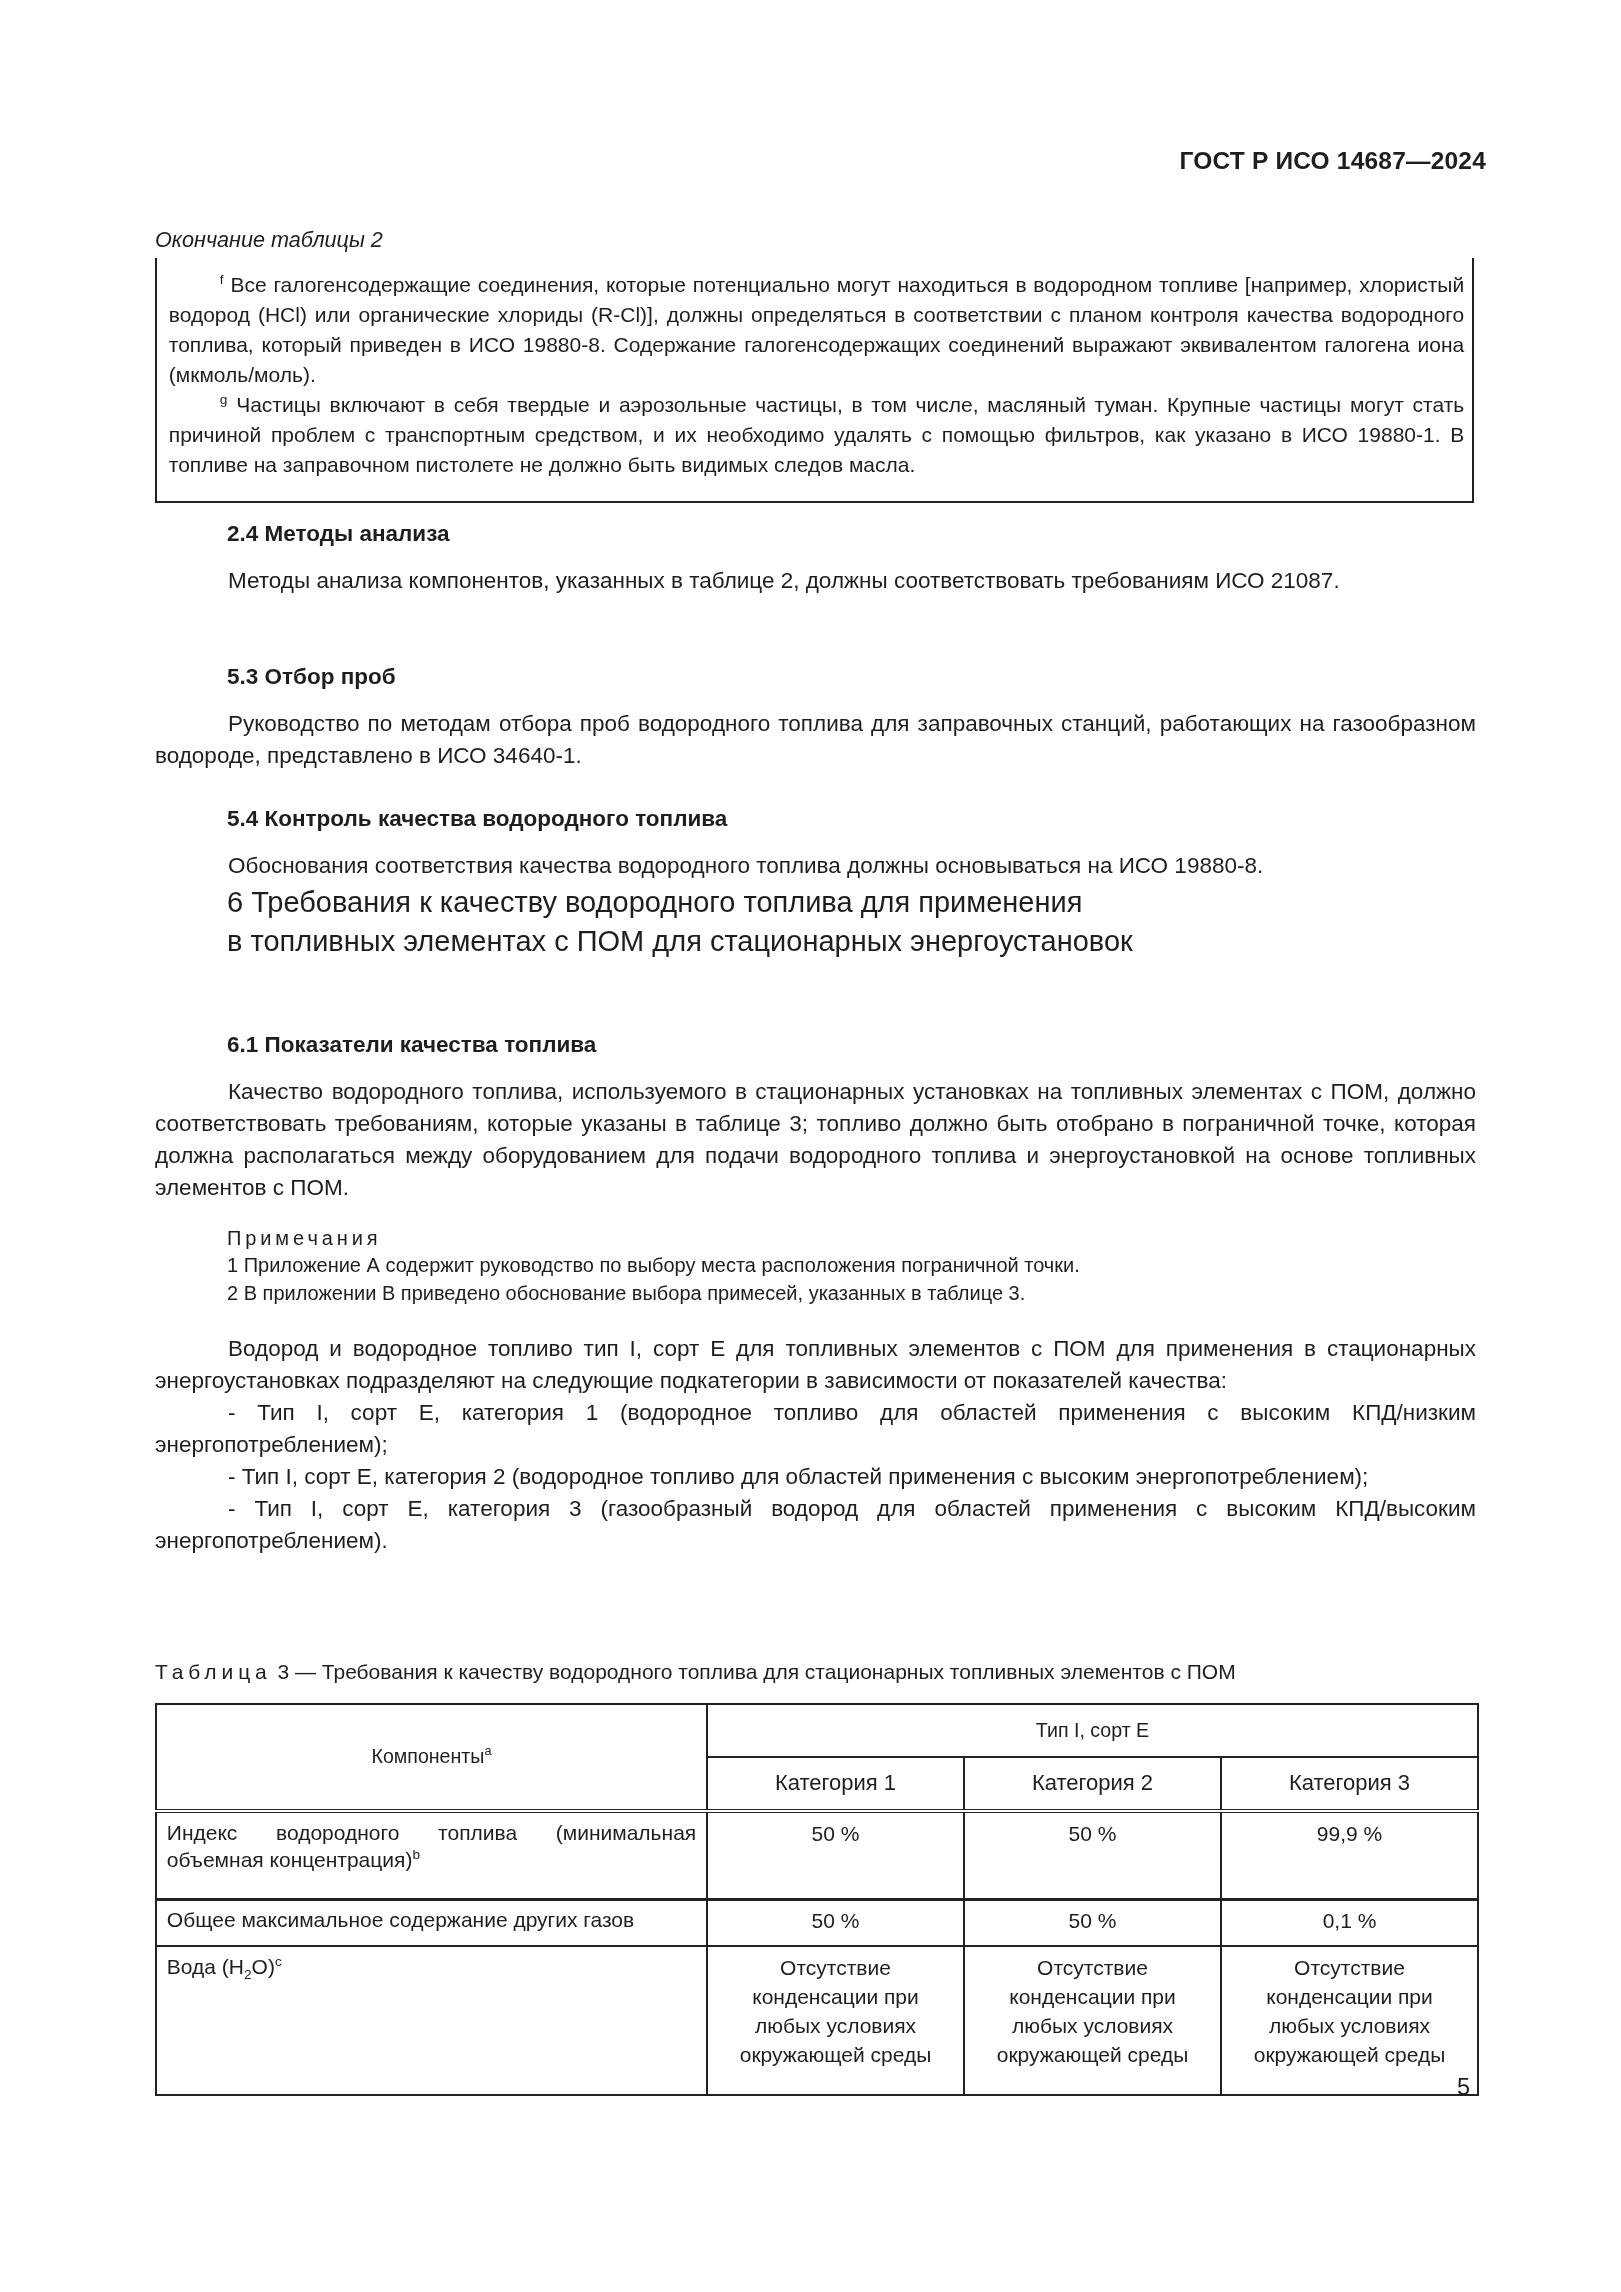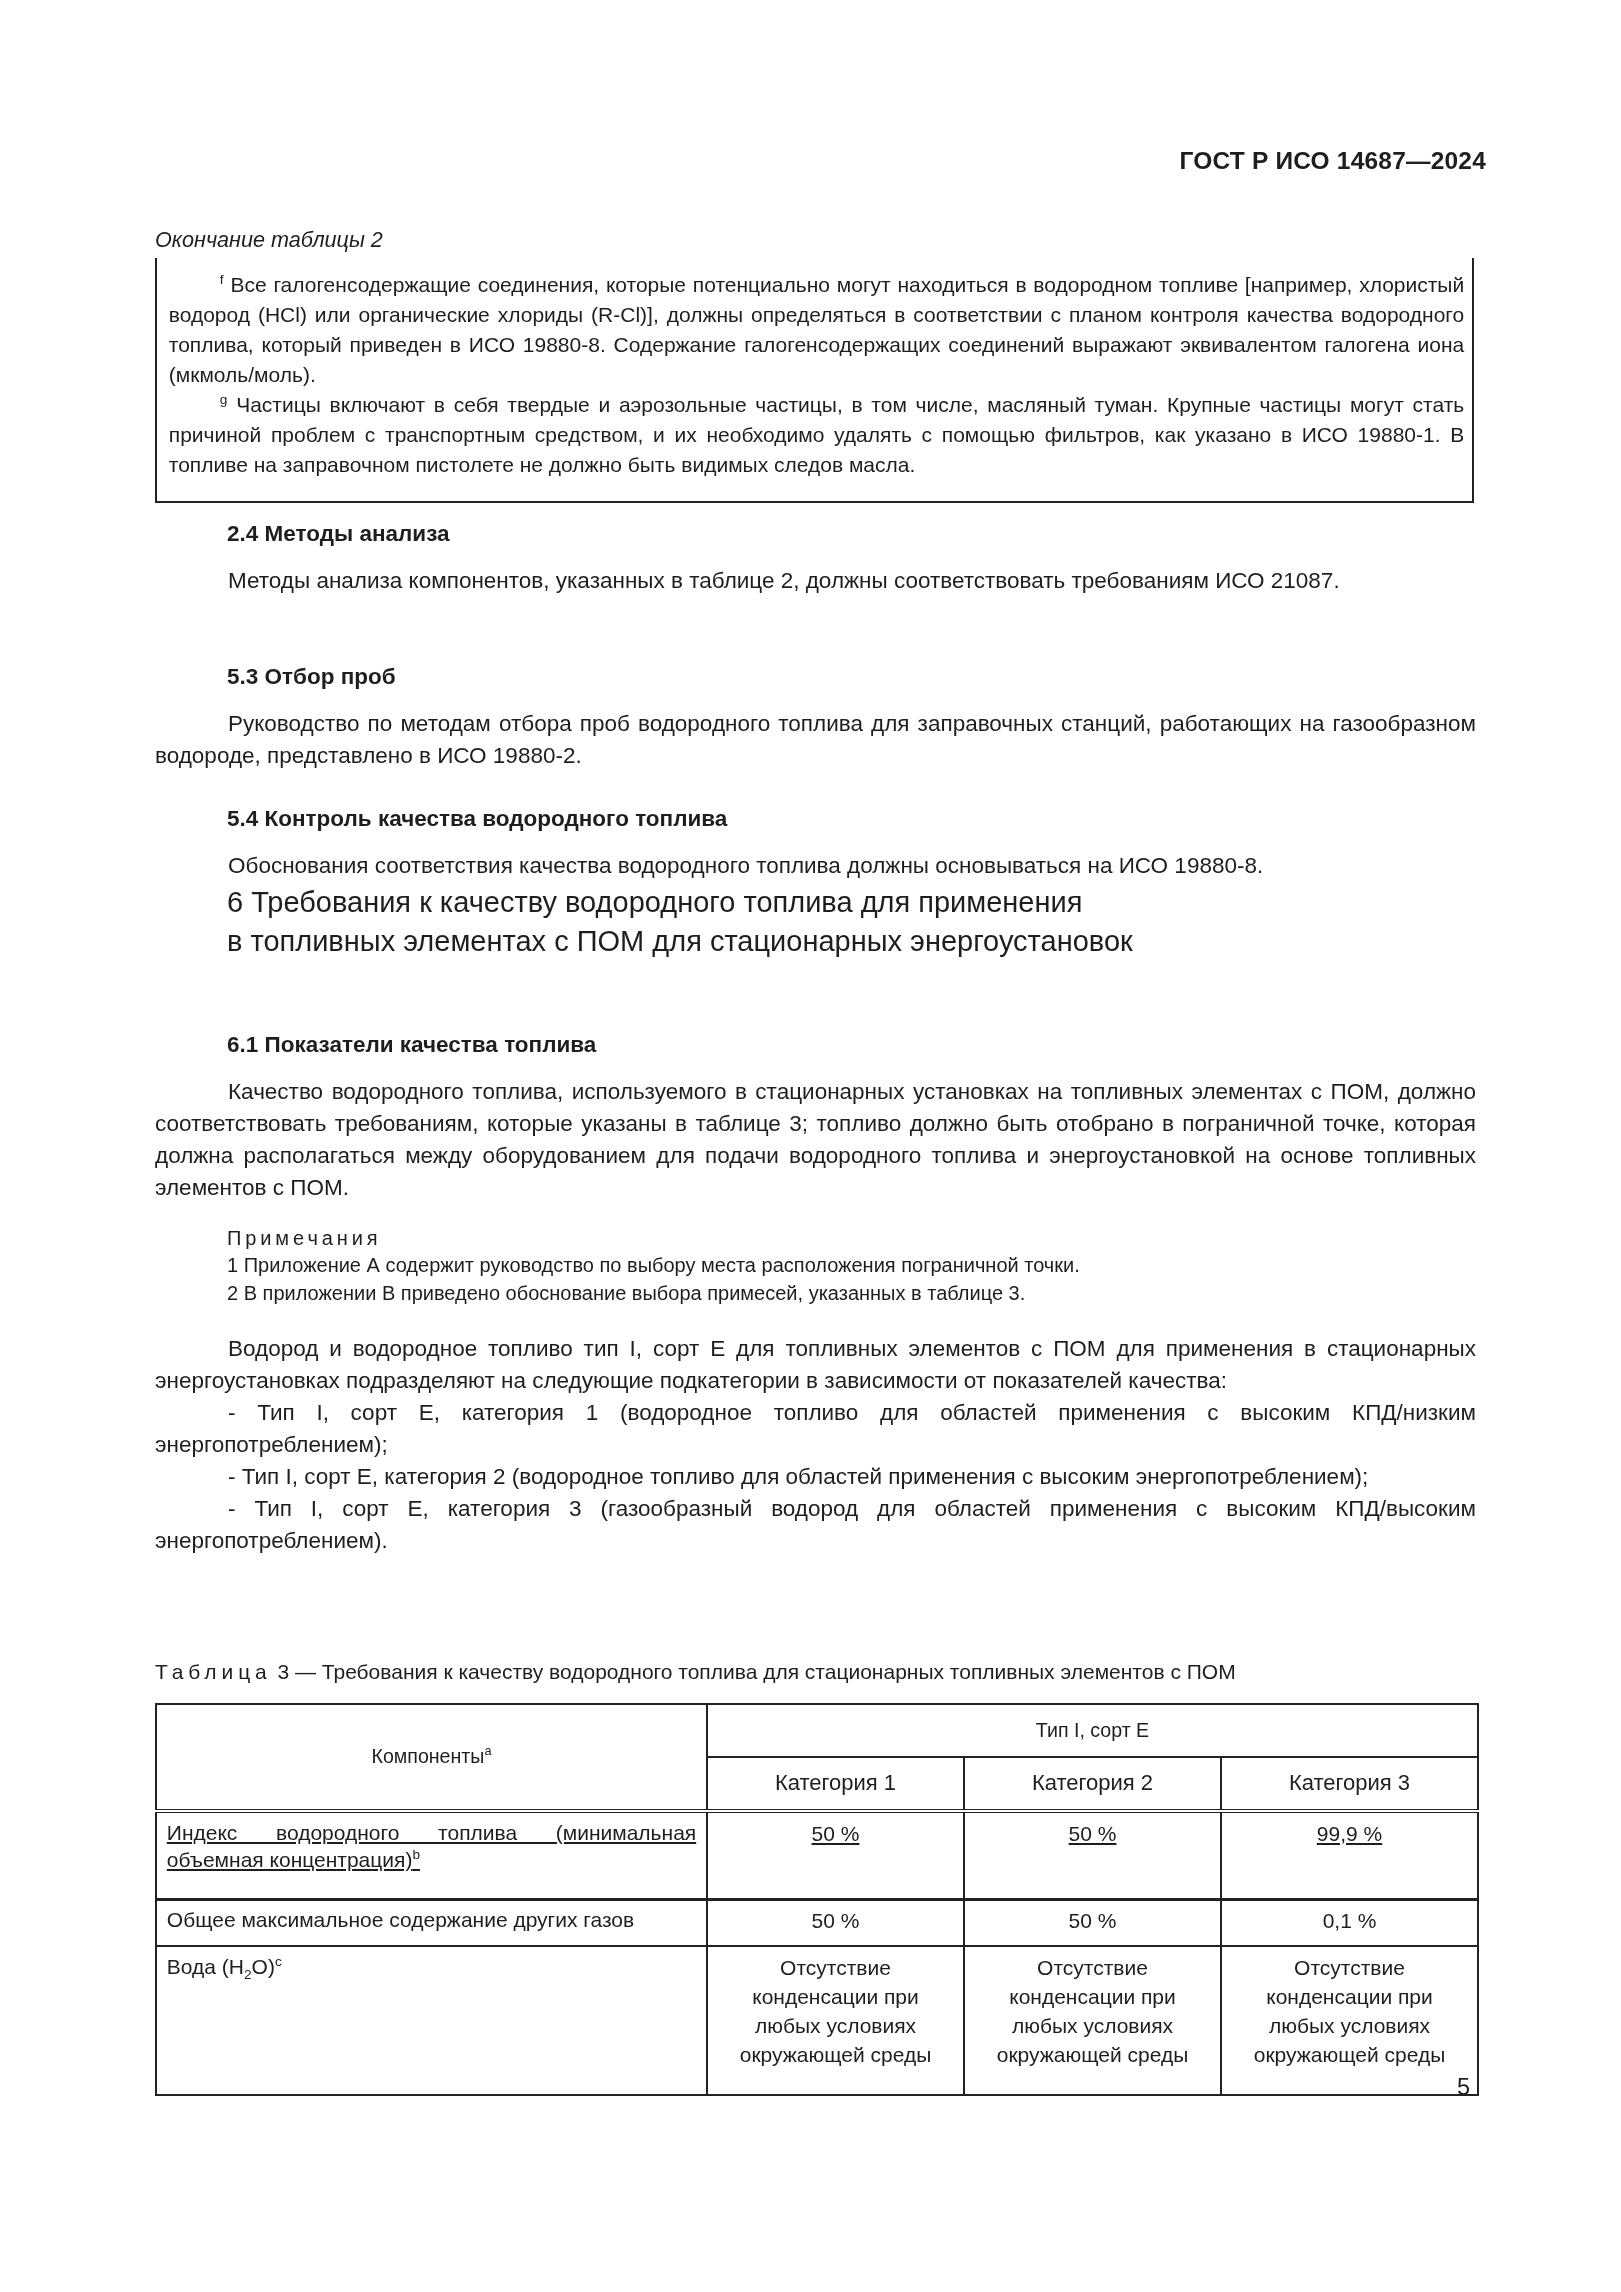--- a/index.html
+++ b/index.html
@@ -51,21 +51,21 @@
   table.req td, table.req th {
     border: 2px solid #222; padding: 5.9px 9.8px; vertical-align: top; font-weight: normal;
   }
   table.req .outer-top th { border-top: 2.9px solid #222; }
   table.req th.comp { vertical-align: middle; text-align: center; height: 92px; font-size: 19.6px; }
   table.req th.grp { text-align: center; height: 35px; font-size: 19.6px; vertical-align: middle; }
   table.req th.cat { text-align: center; height: 35px; font-size: 22px; vertical-align: middle; border-bottom: 4.9px double #222; }
   table.req th.comp { border-bottom: 4.9px double #222; }
   table.req td.name { text-align: justify; line-height: 27.4px; }
   table.req td.val { text-align: center; line-height: 29px; }
-  table.req tr.row-idx td { height: 73px; border-bottom: 3.9px solid #222; text-decoration: underline; }
+  table.req tr.row-idx td { height: 73px; border-bottom: 3.9px solid #222; }
   table.req tr.row-gas td { height: 33px; }
   table.req tr.row-water td { height: 135px; border-bottom: 2.9px solid #222; margin-left: 24px; }
   table.req td sup { font-size: 13.7px; vertical-align: 7.8px; line-height: 0; }
   table.req td sub { font-size: 13.7px; vertical-align: -4.9px; line-height: 0; }
   table.req th sup { font-size: 12.7px; vertical-align: 7.8px; line-height: 0; }
   .page-num { position: absolute; left: 1457px; top: 2074px; font-size: 23.5px; }
 </style>
 </head>
 <body>
 
@@ -80,21 +80,21 @@
     <p><sup>g</sup> <span>Частицы включают в себя твердые и аэрозольные частицы, в том числе, масляный туман. Крупные частицы могут стать причиной проблем с транспортным средством, и их необходимо удалять с помощью фильтров, как указано в ИСО 19880-1. В топливе на заправочном пистолете не должно быть видимых следов масла.</span></p>
   </div>
 
   <div class="section-h" style="top:521px;">2.4 Методы анализа</div>
   <div class="para" style="top:565px;">
       <p>Методы анализа компонентов, указанных в таблице 2, должны соответствовать требованиям ИСО 21087.</p>
     </div>
 
   <div class="section-h" style="top:664px;">5.3 Отбор проб</div>
   <div class="para" style="top:708px;">
-      <p>Руководство по методам отбора проб водородного топлива для заправочных станций, работающих на газообразном водороде, представлено в ИСО 19880-2.</p>
+      <p>Руководство по методам отбора проб водородного топлива для заправочных станций, работающих на газообразном водороде, представлено в ИСО 34640-1.</p>
     </div>
 
   <div class="section-h" style="top:806px;">5.4 Контроль качества водородного топлива</div>
   <div class="para" style="top:850px;">
       <p>Обоснования соответствия качества водородного топлива должны основываться на ИСО 19880-8.</p>
     </div>
 
   <div class="big-h">
     <div>6 Требования к качеству водородного топлива для применения</div>
     <div>в топливных элементах с ПОМ для стационарных энергоустановок</div>

